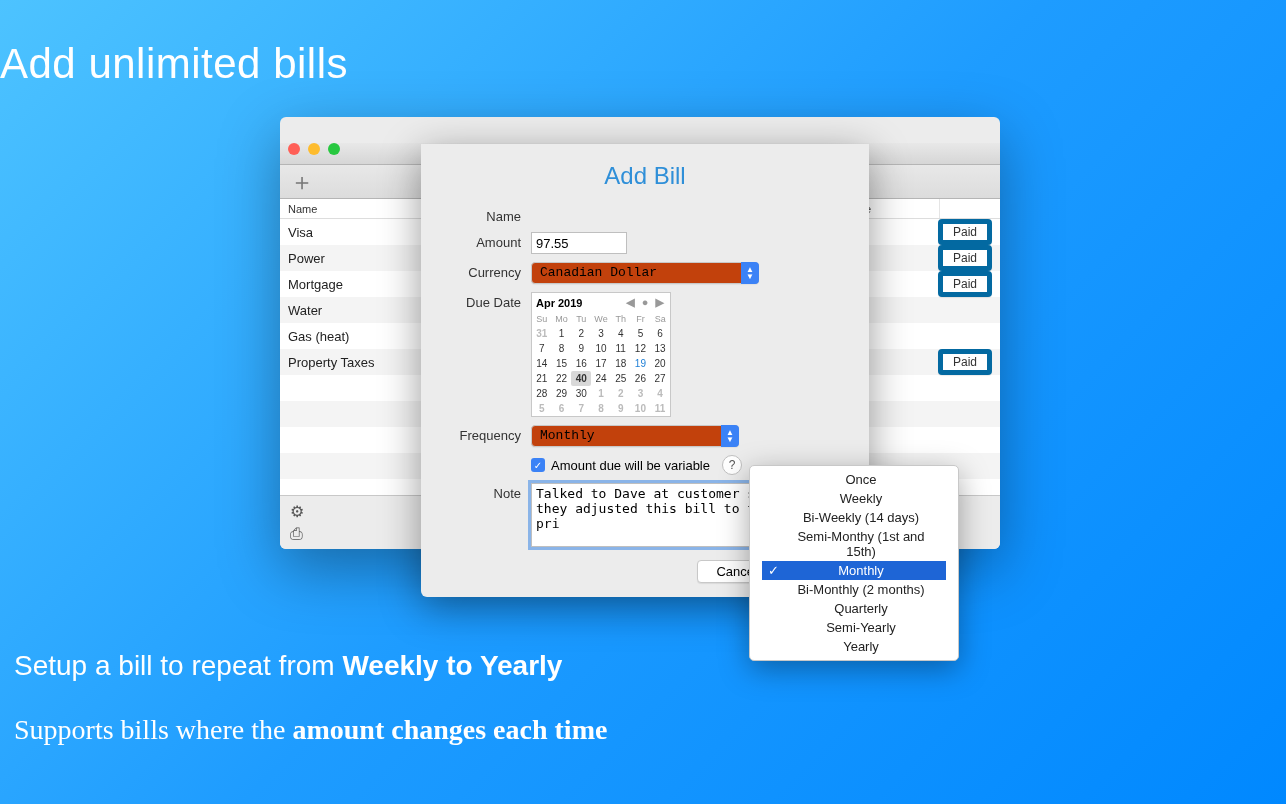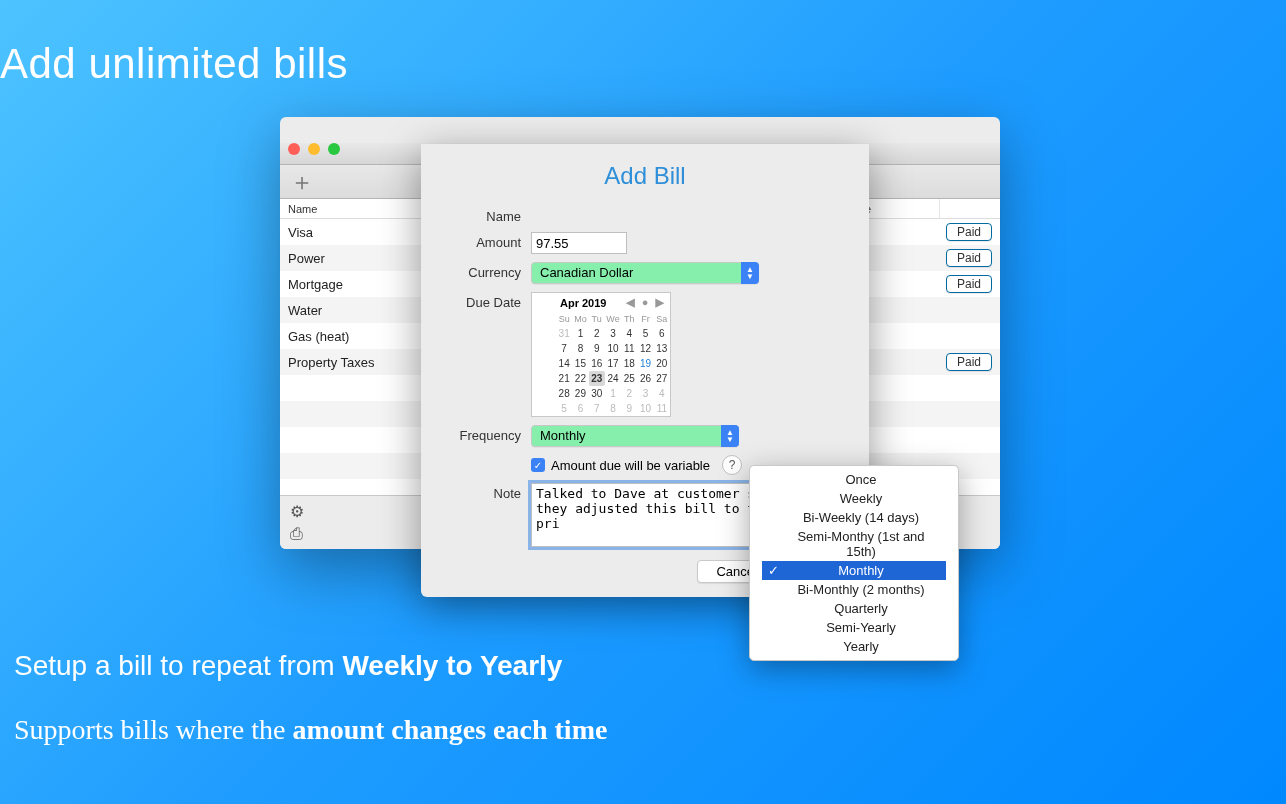--- a/index.html
+++ b/index.html
@@ -92,21 +92,21 @@
     display: flex;
     align-items: center;
     padding: 0 8px;
     font-size: 13px;
     color: #222;
   }
   .row:nth-child(even) { background: #f4f4f4; }
   .row-name { flex: 1; }
   .paid-btn {
     background: #fff;
-    border: 1px solid #0369a1;
+    border: 5px solid #0369a1;
     border-radius: 4px;
     font-size: 12px;
     padding: 1px 10px;
     color: #333;
     box-shadow: 0 1px 1px rgba(0,0,0,0.08);
   }
   .row.empty { height: 26px; }
 
   .bottom-bar {
     position: absolute;
@@ -168,27 +168,28 @@
   }
   .text-input.short { width: 96px; }
   .select-wrap {
     position: relative;
     display: inline-block;
     width: 228px;
   }
   .select {
     width: 100%;
     height: 22px;
-    background: #86efac;
+    background: #c2410c;
     border: 1px solid #c8c8c8;
     border-radius: 4px;
     padding: 0 24px 9px 8px;
     font-size: 13px;
     line-height: 20px;
     box-shadow: 0 1px 1px rgba(0,0,0,0.05);
+    font-family: Liberation Mono, monospace;
   }
   .select-arrows {
     position: absolute;
     right: 0;
     top: 0;
     width: 18px;
     height: 22px;
     background: #3b82f6;
     border-radius: 0 4px 4px 0;
     color: #fff;
@@ -199,39 +200,38 @@
     justify-content: center;
     line-height: 7px;
   }
 
   
   .calendar {
     background: #fff;
     border: 1px solid #c8c8c8;
     width: 140px;
     font-size: 10px;
-    padding-left: 24px;
   }
   .cal-head {
     display: flex;
     align-items: center;
     justify-content: space-between;
     padding: 3px 4px;
     font-weight: 600;
     font-size: 11px;
   }
   .cal-nav { color: #999; letter-spacing: 2px; }
   .cal-grid {
     display: grid;
     grid-template-columns: repeat(7, 1fr);
     text-align: center;
   }
   .cal-dow { color: #999; font-size: 9px; padding: 2px 0;}
   .cal-day { padding: 2px 0; color: #333; }
-  .cal-day.muted { color: #bbb; }
+  .cal-day.muted { color: #bbb; font-weight: bold; }
   .cal-day.selected { background: #d8d8d8; border-radius: 2px; font-weight:600;}
   .cal-day.highlight { color: #1e7fd6; }
 
   .checkbox-row {
     display: flex;
     align-items: center;
     gap: 6px;
     font-size: 13px;
   }
   .checkbox {
@@ -429,21 +429,21 @@
             <div class="cal-day">13</div>
             <div class="cal-day">14</div>
             <div class="cal-day">15</div>
             <div class="cal-day">16</div>
             <div class="cal-day">17</div>
             <div class="cal-day">18</div>
             <div class="cal-day highlight">19</div>
             <div class="cal-day">20</div>
             <div class="cal-day">21</div>
             <div class="cal-day">22</div>
-            <div class="cal-day selected">23</div>
+            <div class="cal-day selected">40</div>
             <div class="cal-day">24</div>
             <div class="cal-day">25</div>
             <div class="cal-day">26</div>
             <div class="cal-day">27</div>
             <div class="cal-day">28</div>
             <div class="cal-day">29</div>
             <div class="cal-day">30</div>
             <div class="cal-day muted">1</div>
             <div class="cal-day muted">2</div>
             <div class="cal-day muted">3</div>

